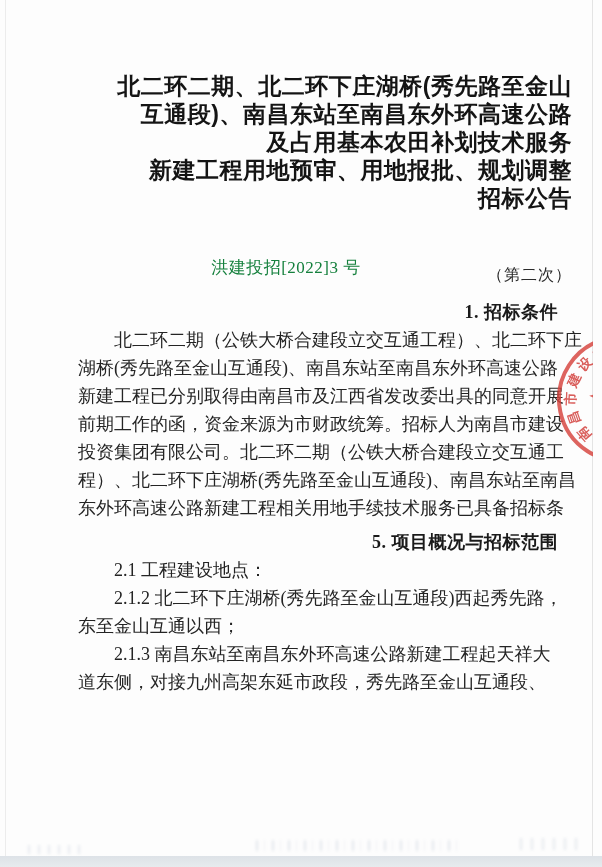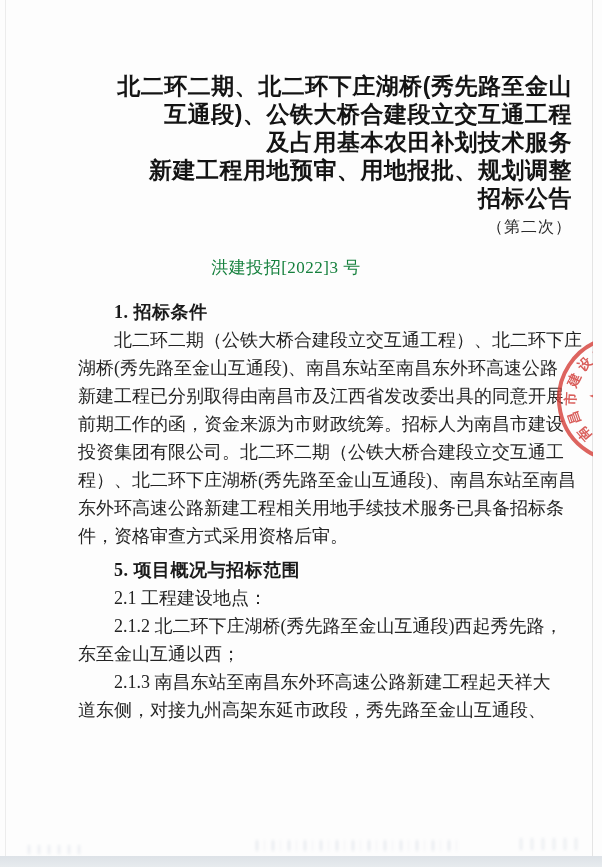--- a/index.html
+++ b/index.html
@@ -14,74 +14,73 @@
   .bottom-strip{position:absolute;left:0;top:856px;width:602px;height:11px;
     background:linear-gradient(#dde2e7,#e7ebee);}
   .title-block{
     position:absolute;left:30px;top:72px;width:542px;text-align:right;
     font-family:"Liberation Sans","DejaVu Sans",sans-serif;
     font-weight:bold;font-size:23px;line-height:28px;color:#141414;
     letter-spacing:0.5px;
   }
   .subtitle{
     font-family:"Liberation Serif","DejaVu Serif",serif;
-    font-weight:normal;font-size:16px;line-height:30px;color:#2b2b2b;letter-spacing:1px;
+    font-weight:normal;font-size:16px;line-height:30px;color:#2b2b2b;letter-spacing:1px;margin-top:48px;
   }
   .doc-number{
     position:absolute;left:0;top:257px;width:572px;text-align:center;
     font-size:17px;line-height:22px;color:#15803d;letter-spacing:0.5px;
   }
   .document-body{
     position:absolute;left:78px;top:298px;width:480px;
     font-size:18px;color:#242424;
   }
   .document-body .line{height:28px;line-height:28px;white-space:nowrap;}
   .document-body .line.indent{padding-left:36px;}
-  .block.heading .line{font-weight:bold;color:#1a1a1a;letter-spacing:0.5px;}
+  .block.heading .line{font-weight:bold;color:#1a1a1a;letter-spacing:0.5px;text-align:right;}
   .block.gap{margin-top:6px;}
   .seal{position:absolute;left:551px;top:330px;width:42px;height:138px;overflow:hidden;pointer-events:none;}
   .seal svg{display:block;}
   .smudge{position:absolute;filter:blur(1.6px);opacity:.55;}
   .smudge-a{left:256px;top:840px;width:205px;height:11px;
     background:repeating-linear-gradient(90deg,rgba(96,116,152,.30) 0 2px,transparent 2px 8px,rgba(96,116,152,.18) 8px 9px,transparent 9px 16px);}
   .smudge-b{left:28px;top:845px;width:58px;height:9px;
     background:repeating-linear-gradient(90deg,rgba(96,116,152,.25) 0 2px,transparent 2px 10px);}
   .smudge-c{left:520px;top:838px;width:60px;height:12px;
     background:repeating-linear-gradient(90deg,rgba(96,116,152,.28) 0 2px,transparent 2px 11px);}
 </style>
 </head>
 <body>
 
 <div class="edge-left"></div>
 <div class="edge-right"></div>
 
 <div class="title-block">
   <div>北二环二期、北二环下庄湖桥(秀先路至金山</div>
-  <div>互通段)、公铁大桥合建段立交互通工程</div>
+  <div>互通段)、南昌东站至南昌东外环高速公路</div>
   <div>及占用基本农田补划技术服务</div>
   <div>新建工程用地预审、用地报批、规划调整</div>
   <div>招标公告</div>
   <div class="subtitle">（第二次）</div>
 </div>
 
 <div class="doc-number">洪建投招[2022]3 号</div>
 
 <div class="document-body">
     <div class="block heading">
       <div class="line indent">1. 招标条件</div>
     </div>
     <div class="block para">
       <div class="line indent">北二环二期（公铁大桥合建段立交互通工程）、北二环下庄</div>
       <div class="line">湖桥(秀先路至金山互通段)、南昌东站至南昌东外环高速公路</div>
       <div class="line">新建工程已分别取得由南昌市及江西省发改委出具的同意开展</div>
       <div class="line">前期工作的函，资金来源为市财政统筹。招标人为南昌市建设</div>
       <div class="line">投资集团有限公司。北二环二期（公铁大桥合建段立交互通工</div>
       <div class="line">程）、北二环下庄湖桥(秀先路至金山互通段)、南昌东站至南昌</div>
       <div class="line">东外环高速公路新建工程相关用地手续技术服务已具备招标条</div>
-      <div class="line">件，资格审查方式采用资格后审。</div>
     </div>
     <div class="block heading gap">
       <div class="line indent">5. 项目概况与招标范围</div>
     </div>
     <div class="block para">
       <div class="line indent">2.1 工程建设地点：</div>
       <div class="line indent">2.1.2 北二环下庄湖桥(秀先路至金山互通段)西起秀先路，</div>
       <div class="line">东至金山互通以西；</div>
       <div class="line indent">2.1.3 南昌东站至南昌东外环高速公路新建工程起天祥大</div>
       <div class="line">道东侧，对接九州高架东延市政段，秀先路至金山互通段、</div>

